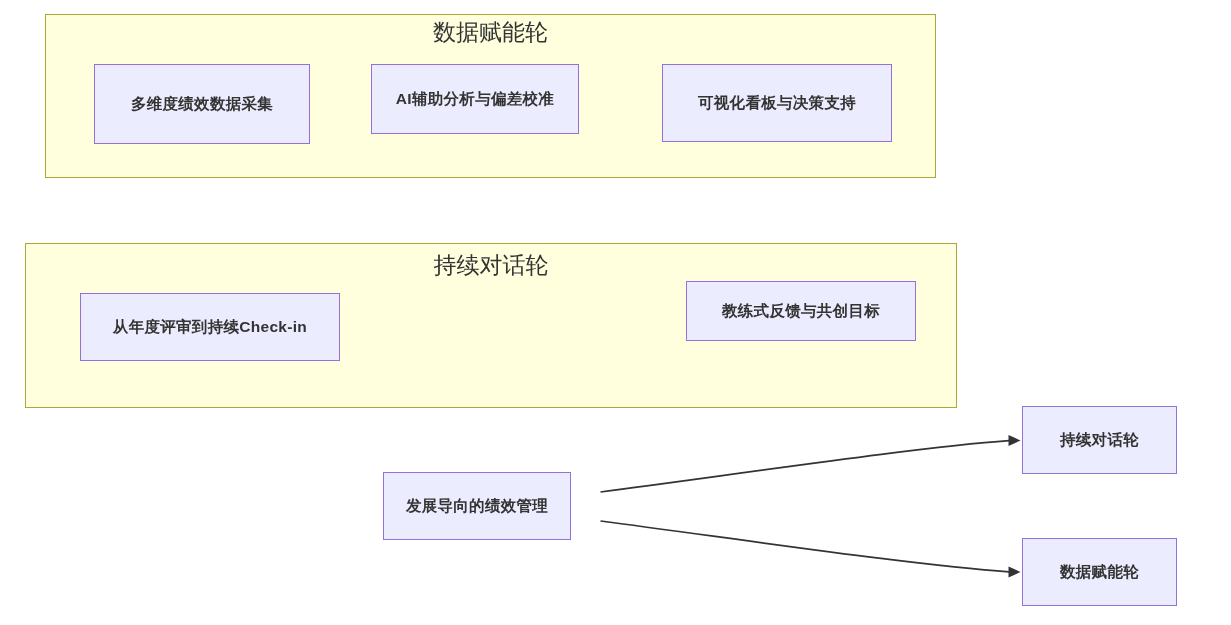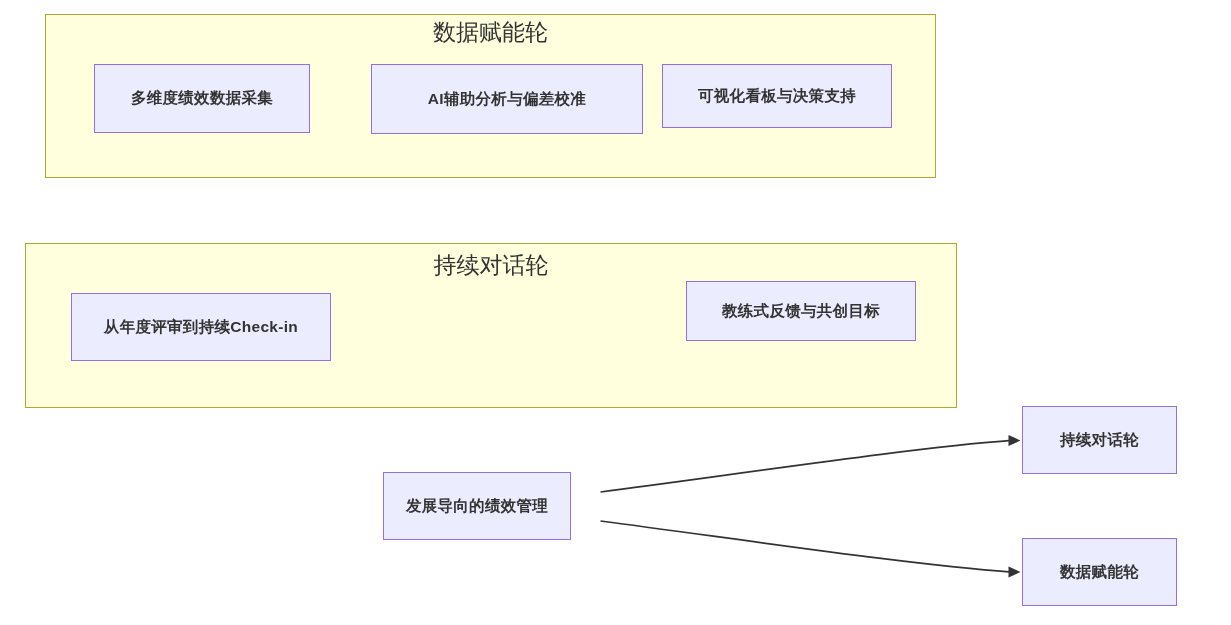--- a/index.html
+++ b/index.html
@@ -56,25 +56,25 @@
     text-align: center;
   }
   .node-label {
     font-size: 15.5px;
     font-weight: 700;
     color: #333333;
     letter-spacing: 0.3px;
     white-space: nowrap;
   }
   
-  .node-a1 { left: 48px;  top: 49px; width: 216px; height: 69px; }
-  .node-a2 { left: 325px; top: 49px; width: 272px; height: 70px; }
-  .node-a3 { left: 616px; top: 49px; width: 230px; height: 64px; }
+  .node-a1 { left: 48px;  top: 49px; width: 216px; height: 80px; }
+  .node-a2 { left: 325px; top: 49px; width: 208px; height: 70px; }
+  .node-a3 { left: 616px; top: 49px; width: 230px; height: 78px; }
   
-  .node-b1 { left: 45px;  top: 49px; width: 260px; height: 68px; }
+  .node-b1 { left: 54px;  top: 49px; width: 260px; height: 68px; }
   .node-b2 { left: 370px; top: 49px; width: 227px; height: 68px; }
   .node-b3 { left: 660px; top: 37px; width: 230px; height: 60px; }
   
   .node-root  { left: 383px;  top: 472px; width: 188px; height: 68px; }
   .node-leaf1 { left: 1022px; top: 406px; width: 155px; height: 68px; }
   .node-leaf2 { left: 1022px; top: 538px; width: 155px; height: 68px; }
 </style>
 </head>
 <body>
 

